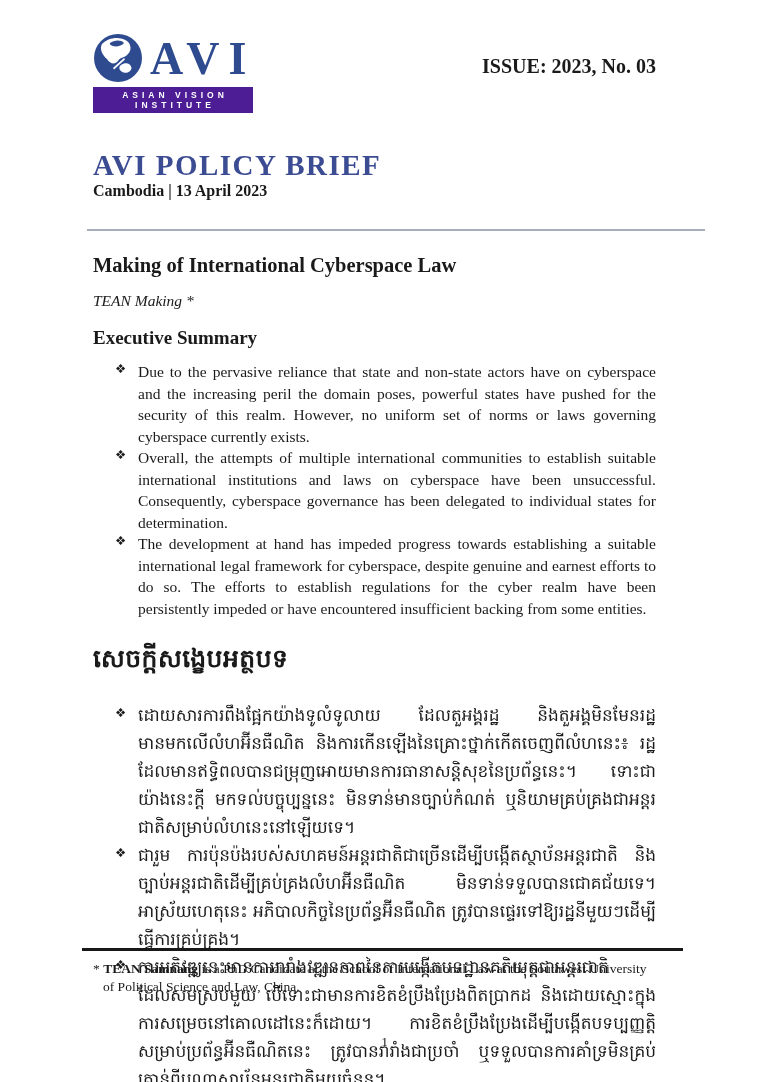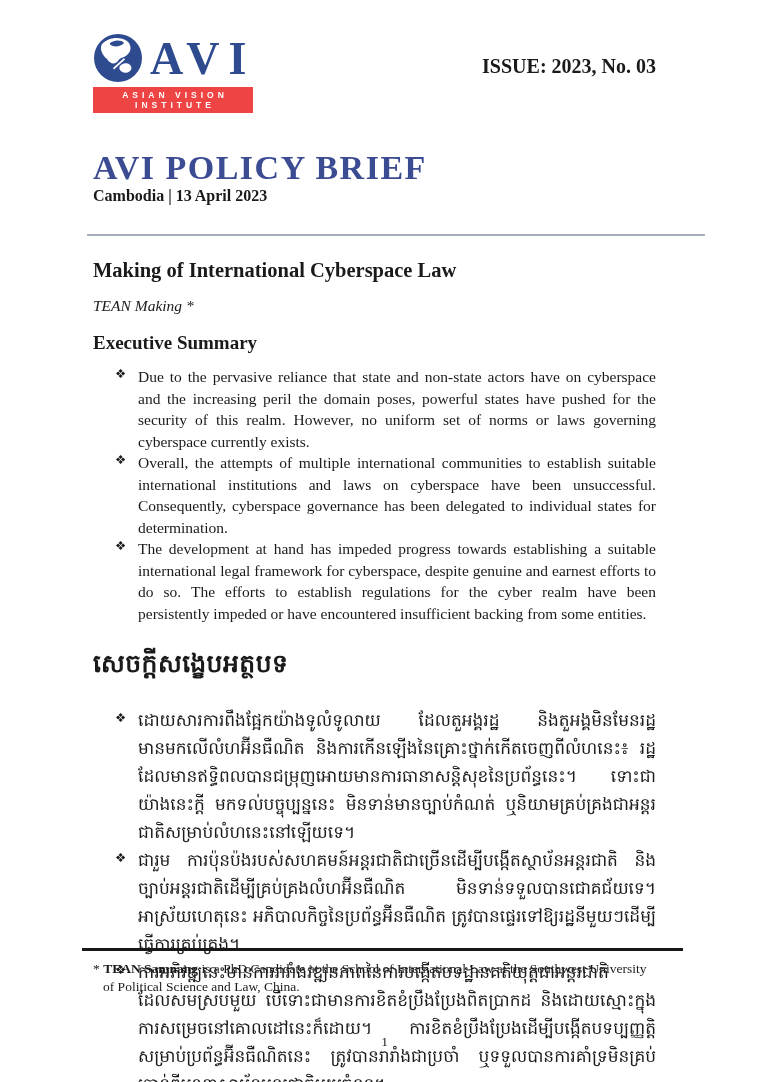--- a/index.html
+++ b/index.html
@@ -20,30 +20,30 @@
   .header-row { display: flex; justify-content: space-between; align-items: flex-start; }
   .logo-block { display: inline-block; }
   .logo-top { display: flex; align-items: center; gap: 7px; }
   .globe { width: 50px; height: 50px; display: block; }
   .logo-acronym {
     font-family: "Liberation Serif", serif;
     font-size: 46px; font-weight: bold; color: #2f4b90;
     letter-spacing: 9px; line-height: 1; padding-top: 2px;
   }
   .logo-bar {
-    margin-top: 4px; background: #ef4444; color: #ffffff;
+    margin-top: 4px; background: #4c1d95; color: #ffffff;
     font-family: "Liberation Sans", sans-serif;
     font-size: 8.5px; font-weight: bold; letter-spacing: 4px;
     text-align: center; padding: 3px 4px 3px 8px; width: 160px;
   }
   .issue-no { font-size: 20px; font-weight: bold; margin-top: 22px; white-space: nowrap; text-align: center; }
 
   
   .masthead-title {
-    margin: 36px 0 0 0; font-size: 34px; font-weight: bold;
+    margin: 36px 0 0 0; font-size: 29px; font-weight: bold;
     color: #3c4c93; letter-spacing: 1.5px;
   }
   .dateline { font-size: 16px; font-weight: bold; }
   .rule {
     border: none; border-top: 2px solid #a6aebc;
     margin: 29px 0 0 -6px; width: 618px; height: 0;
   }
 
   
   .article-title { margin: 23px 0 0 0; font-size: 20.5px; font-weight: bold; }

